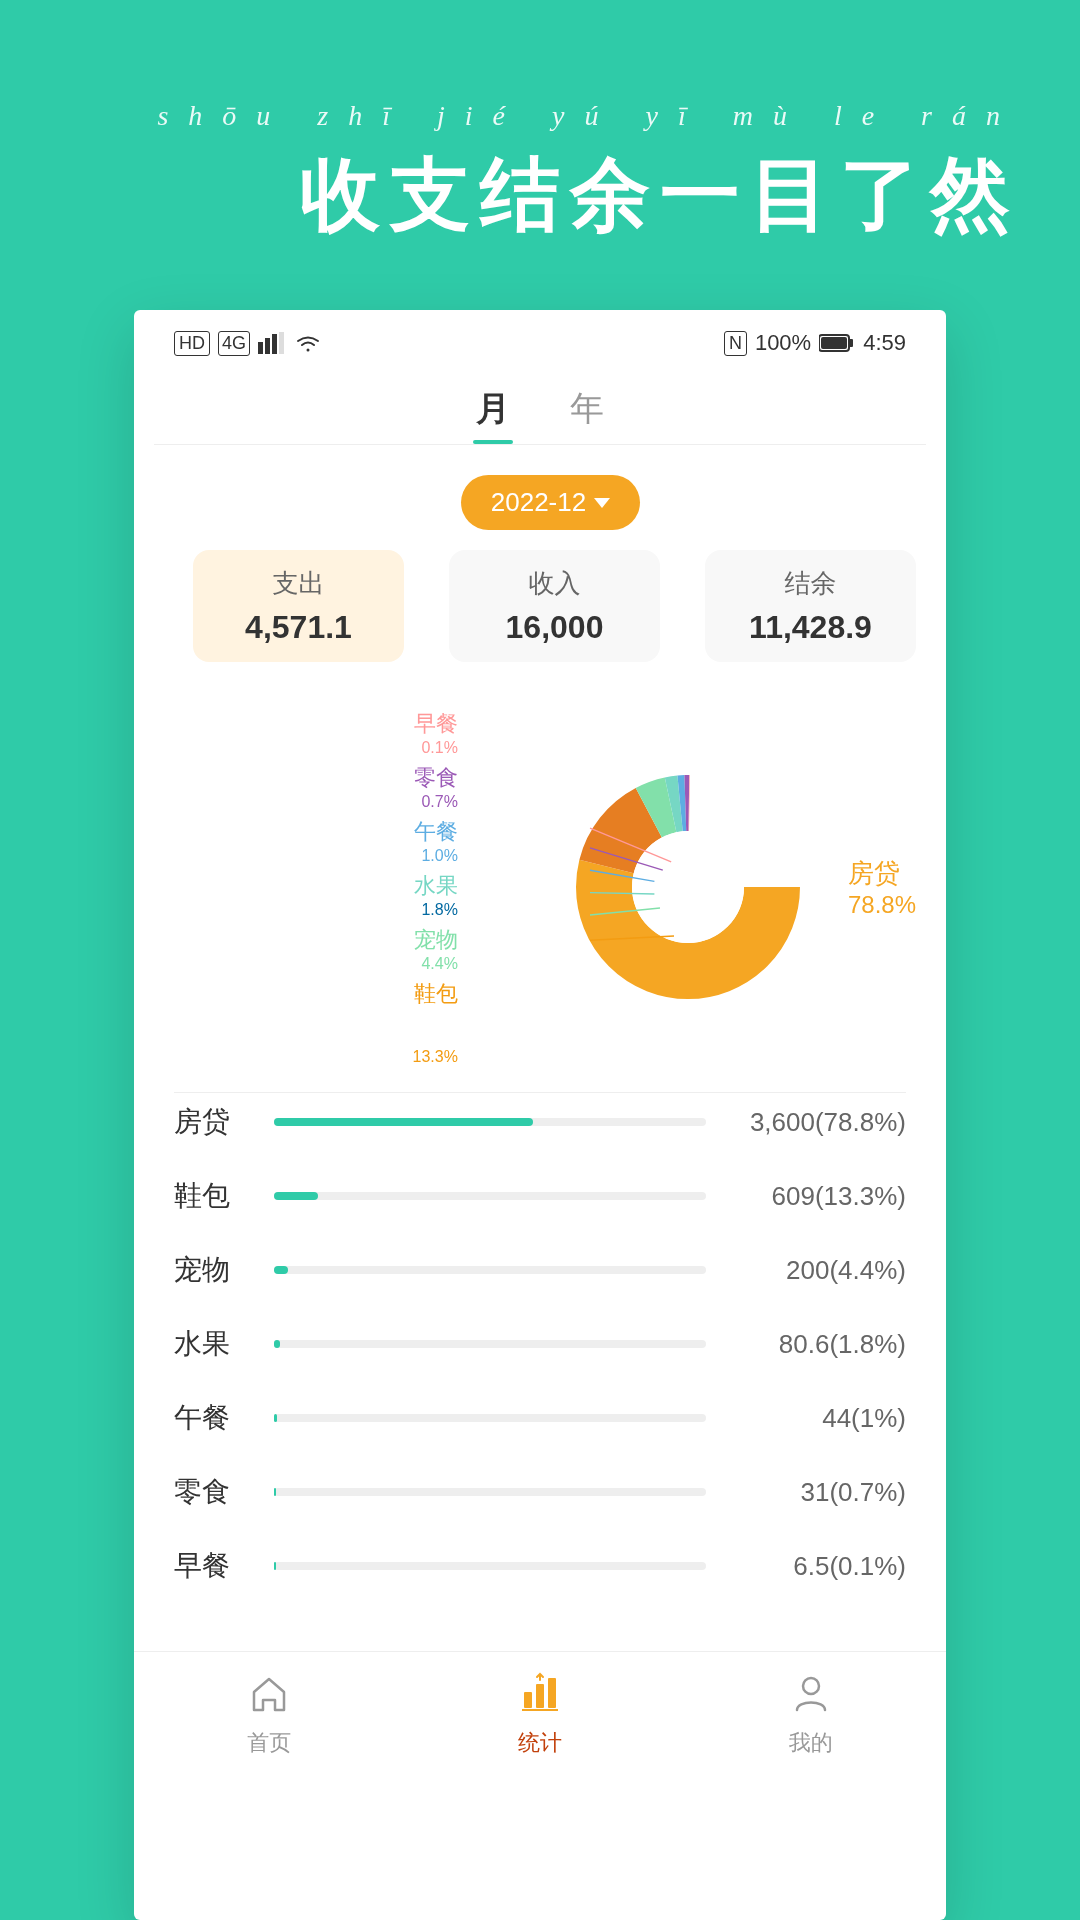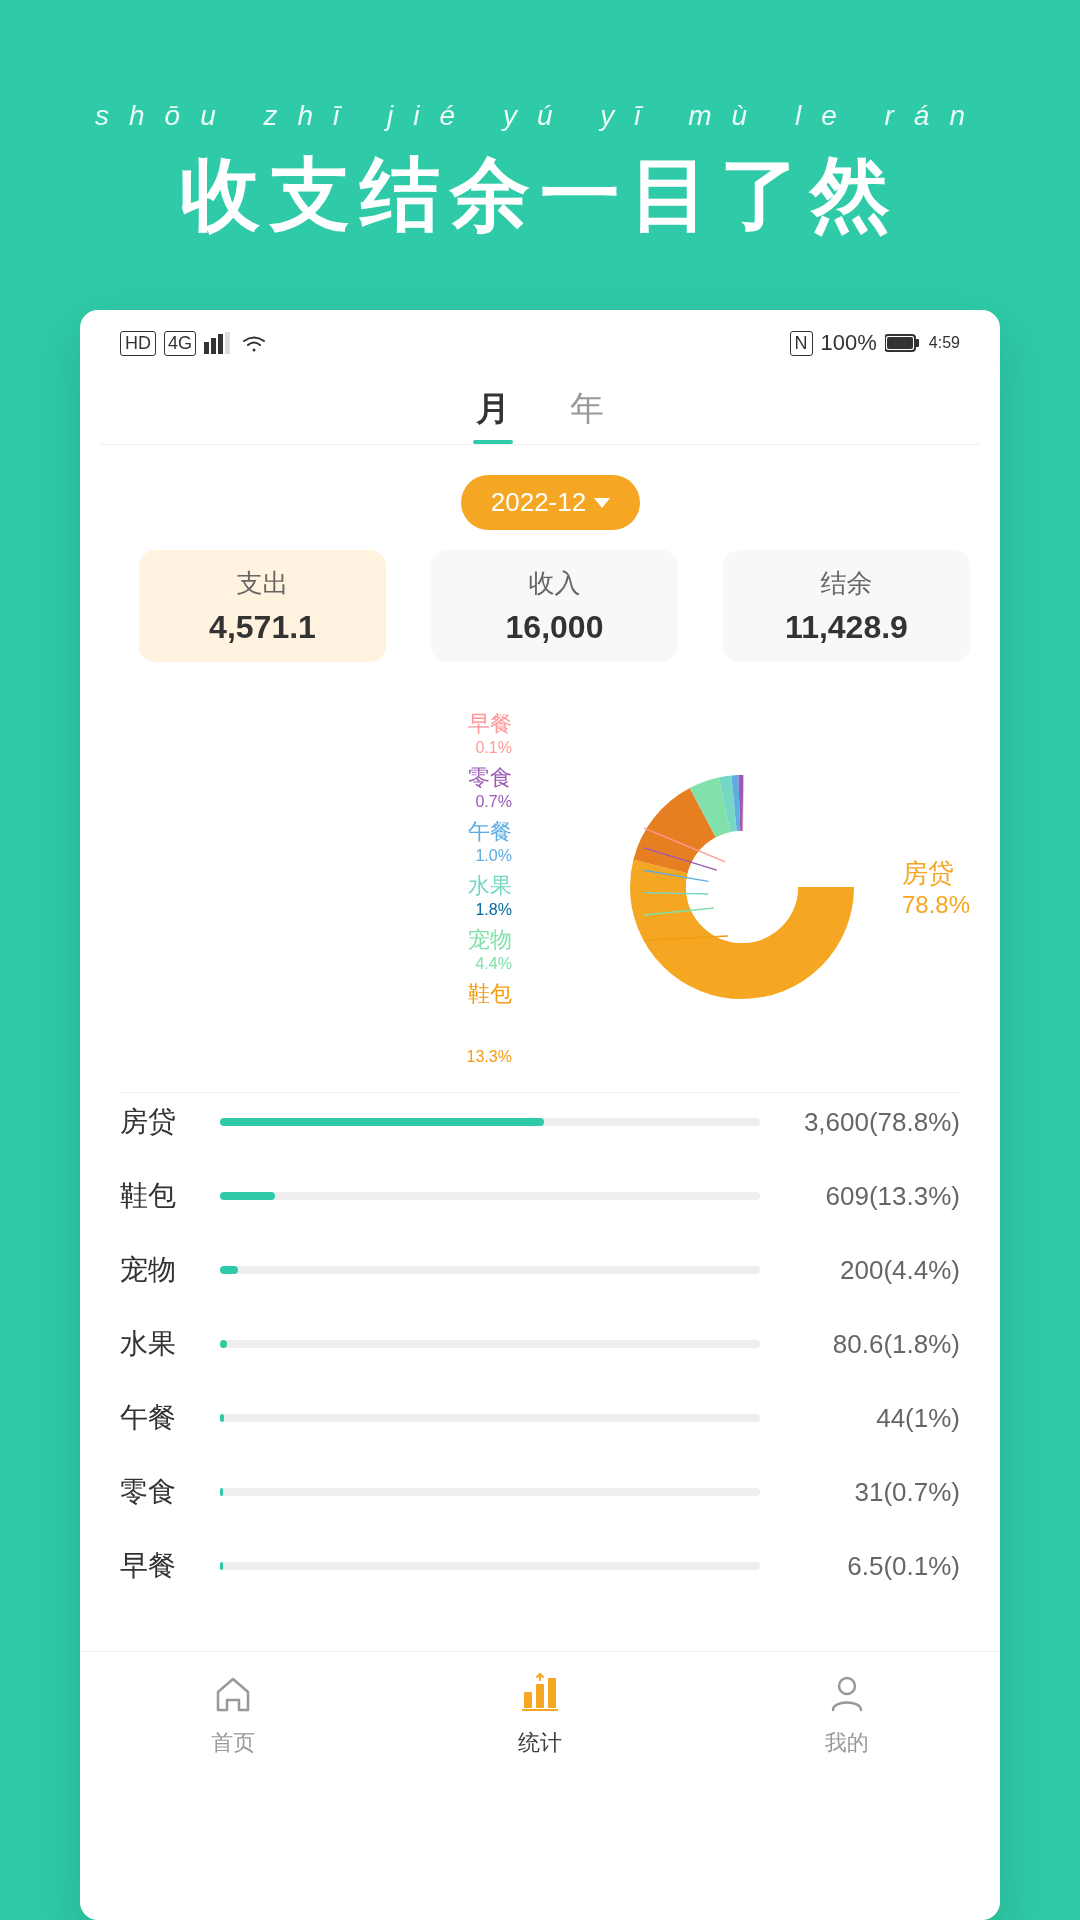--- a/index.html
+++ b/index.html
@@ -12,42 +12,43 @@
       font-family: -apple-system, 'PingFang SC', 'Helvetica Neue', sans-serif;
       display: flex;
       flex-direction: column;
       align-items: center;
       position: relative;
     }
 
     .header-section {
       width: 100%;
       padding: 100px 60px 60px;
-      text-align: center;
+      text-align: right;
+      font-family: Liberation Serif, serif;
     }
 
     .pinyin-row {
       color: rgba(255,255,255,0.9);
       font-size: 28px;
       letter-spacing: 20px;
       margin-bottom: 10px;
       font-style: italic;
     }
 
     .main-title {
       color: #fff;
       font-size: 80px;
       font-weight: bold;
       letter-spacing: 10px;
     }
 
     .phone-mockup {
-      width: 920px;
+      width: 812px;
       background: #fff;
-      border-radius: 18px;
+      border-radius: 6px;
       overflow: hidden;
       box-shadow: 0 20px 60px rgba(0,0,0,0.15);
       flex: 1;
     }
 
     .status-bar {
       display: flex;
       justify-content: space-between;
       align-items: center;
       padding: 20px 40px 10px;
@@ -311,21 +312,21 @@
       </svg>
     </div>
     <div class="status-right">
       <span style="font-size:18px;border:1px solid #333;padding:1px 4px;border-radius:3px;">N</span>
       <span style="font-size:22px;">100%</span>
       <svg width="36" height="20" viewBox="0 0 36 20">
         <rect x="0" y="2" width="30" height="16" rx="3" ry="3" stroke="#333" stroke-width="2" fill="none"></rect>
         <rect x="30" y="6" width="4" height="8" rx="1" fill="#333"></rect>
         <rect x="2" y="4" width="26" height="12" rx="2" fill="#333"></rect>
       </svg>
-      <span style="font-size:16px;font-weight:500;">4:59</span>
+      <span style="font-size:22px;font-weight:500;">4:59</span>
     </div>
   </div>
 
   <div class="tab-bar">
     <div class="tab-item active">月</div>
     <div class="tab-item">年</div>
   </div>
   <div class="divider" style="margin-top:0;"></div>
 
   <div class="month-selector">
@@ -481,21 +482,21 @@
       <div class="nav-icon">
         <svg width="44" height="44" viewBox="0 0 44 44" fill="none">
           <rect x="6" y="20" width="8" height="16" rx="1" fill="#F5A623"></rect>
           <rect x="18" y="12" width="8" height="24" rx="1" fill="#F5A623"></rect>
           <rect x="30" y="6" width="8" height="30" rx="1" fill="#F5A623"></rect>
           <path d="M4 38 L40 38" stroke="#F5A623" stroke-width="2"></path>
 
           <path d="M22 8 L22 2 M19 5 L22 2 L25 5" stroke="#F5A623" stroke-width="2" fill="none" stroke-linecap="round"></path>
         </svg>
       </div>
-      <span class="nav-label" style="color:#404040;">统计</span>
+      <span class="nav-label" style="color:#c2410c;">统计</span>
     </div>
     <div class="nav-item">
       <div class="nav-icon">
         <svg width="44" height="44" viewBox="0 0 44 44" fill="none">
           <circle cx="22" cy="14" r="8" stroke="#999" stroke-width="2.5" fill="none"></circle>
           <path d="M8 38 C8 28 36 28 36 38" stroke="#999" stroke-width="2.5" fill="none" stroke-linecap="round"></path>
         </svg>
       </div>
       <span class="nav-label">我的</span>
     </div>

